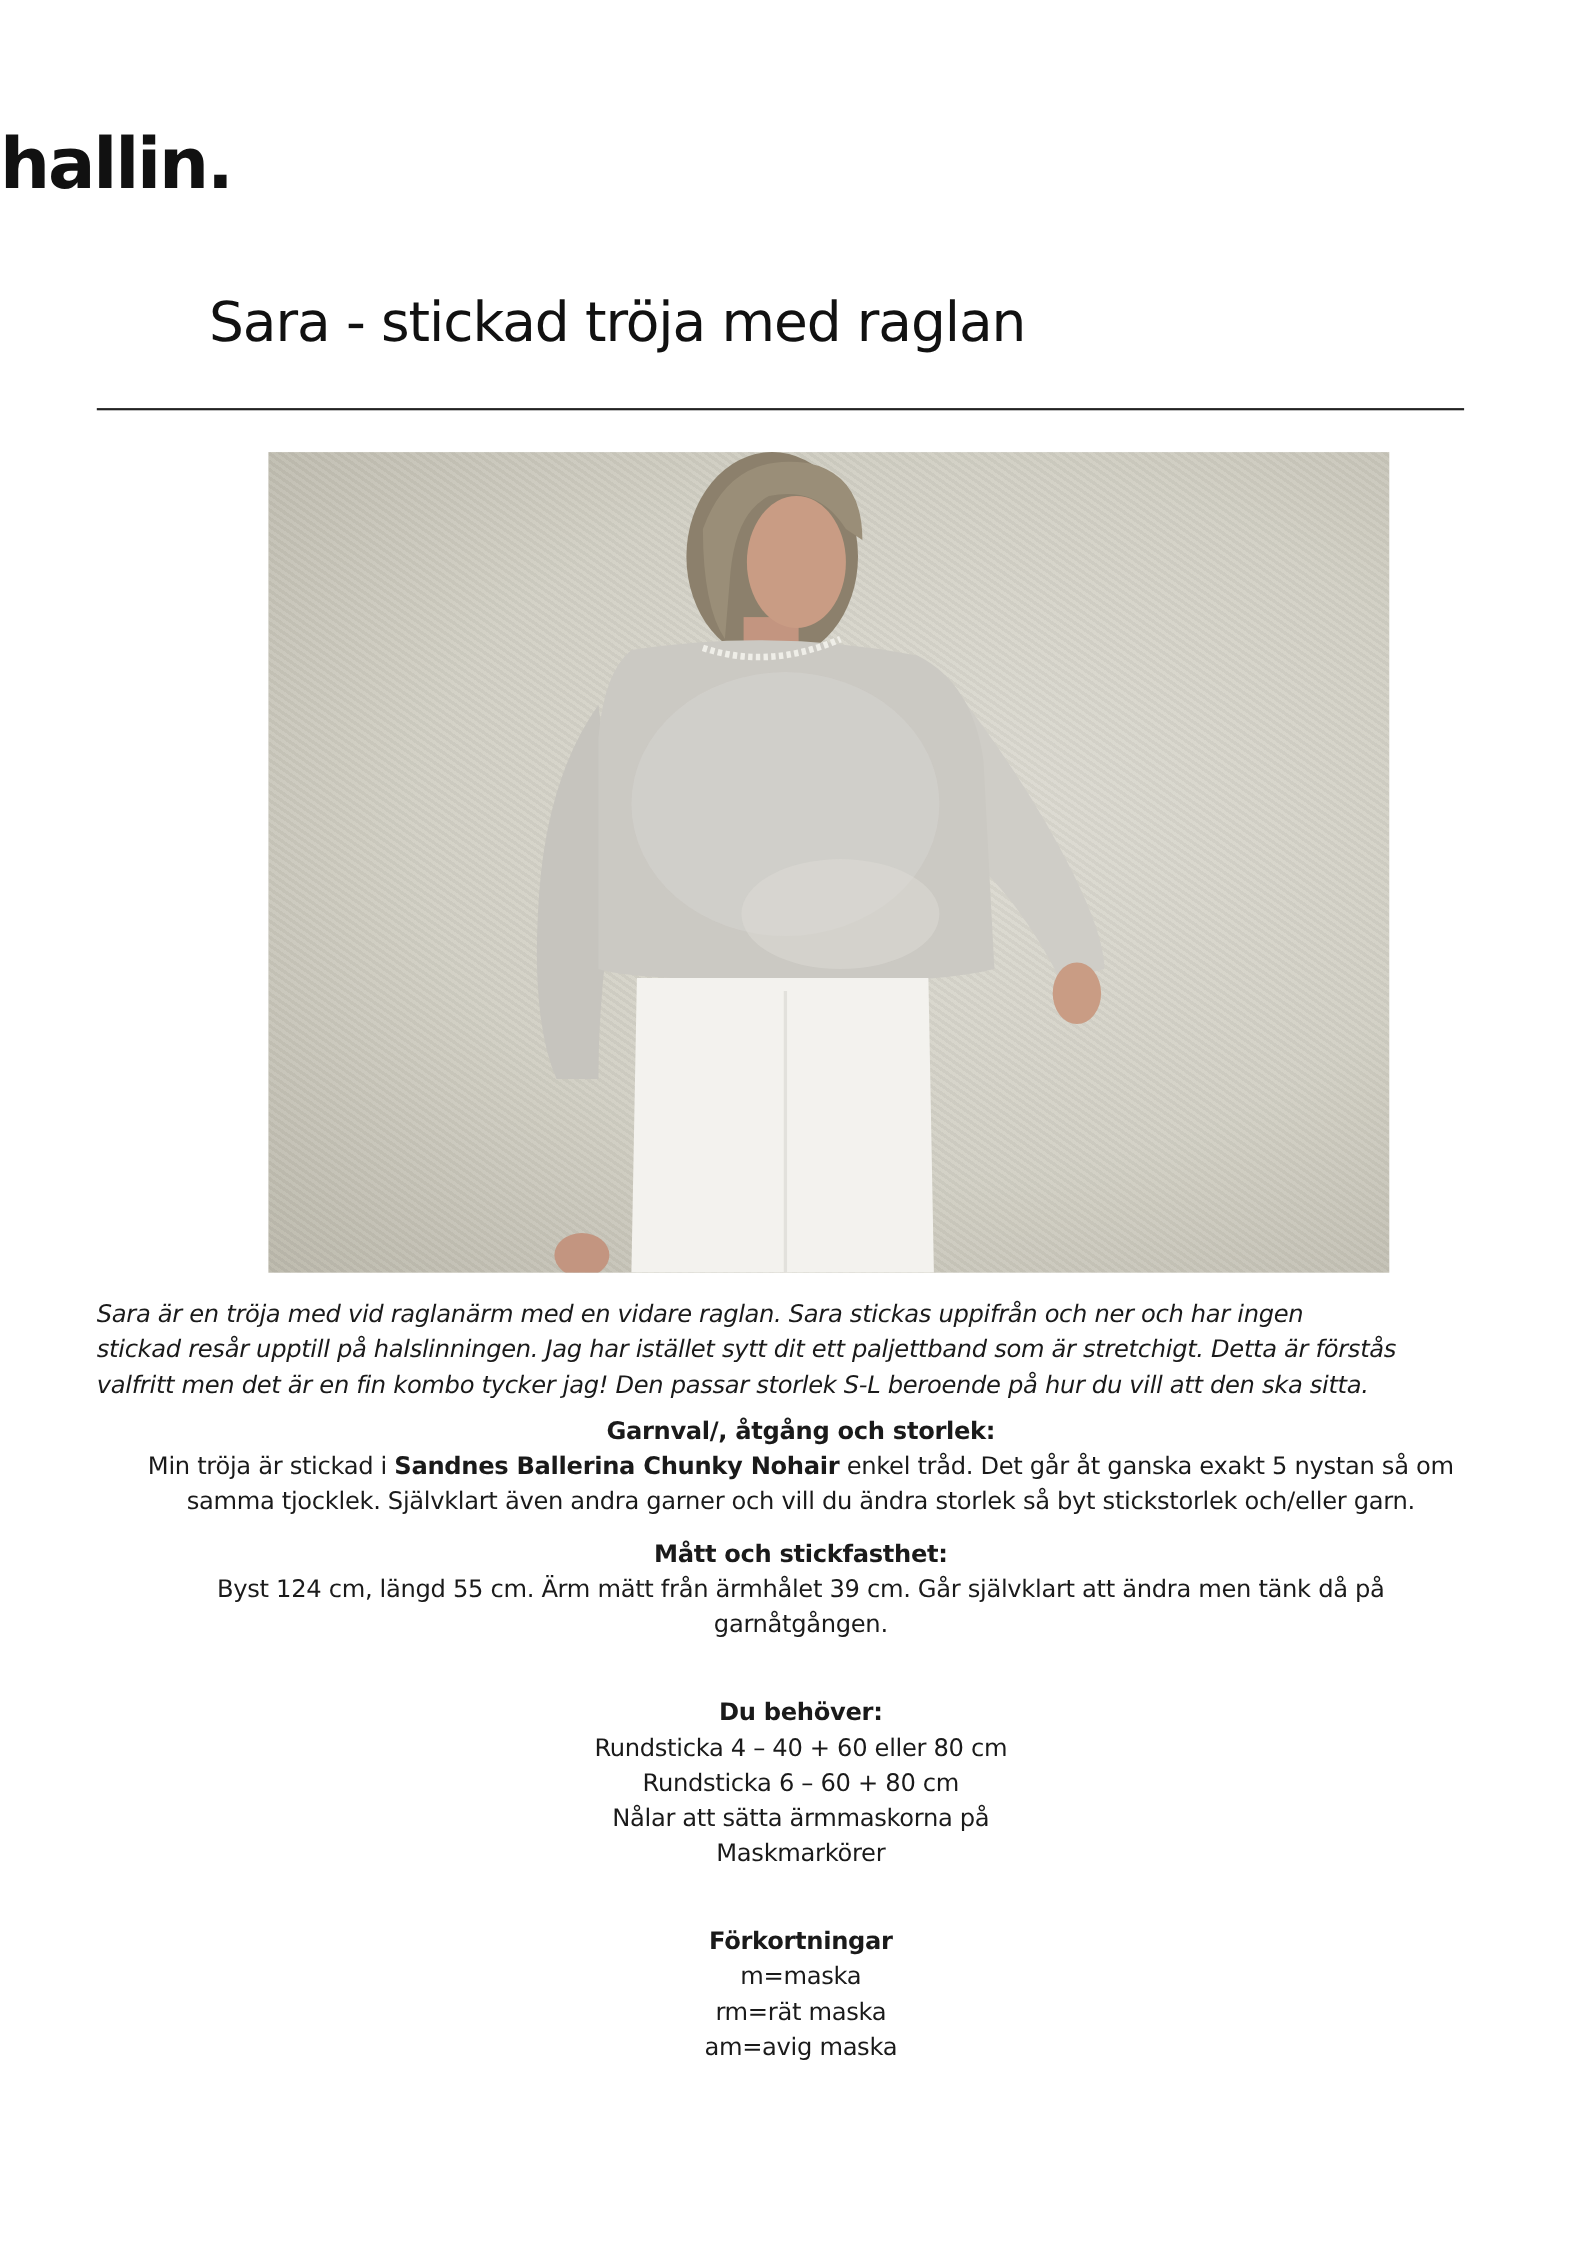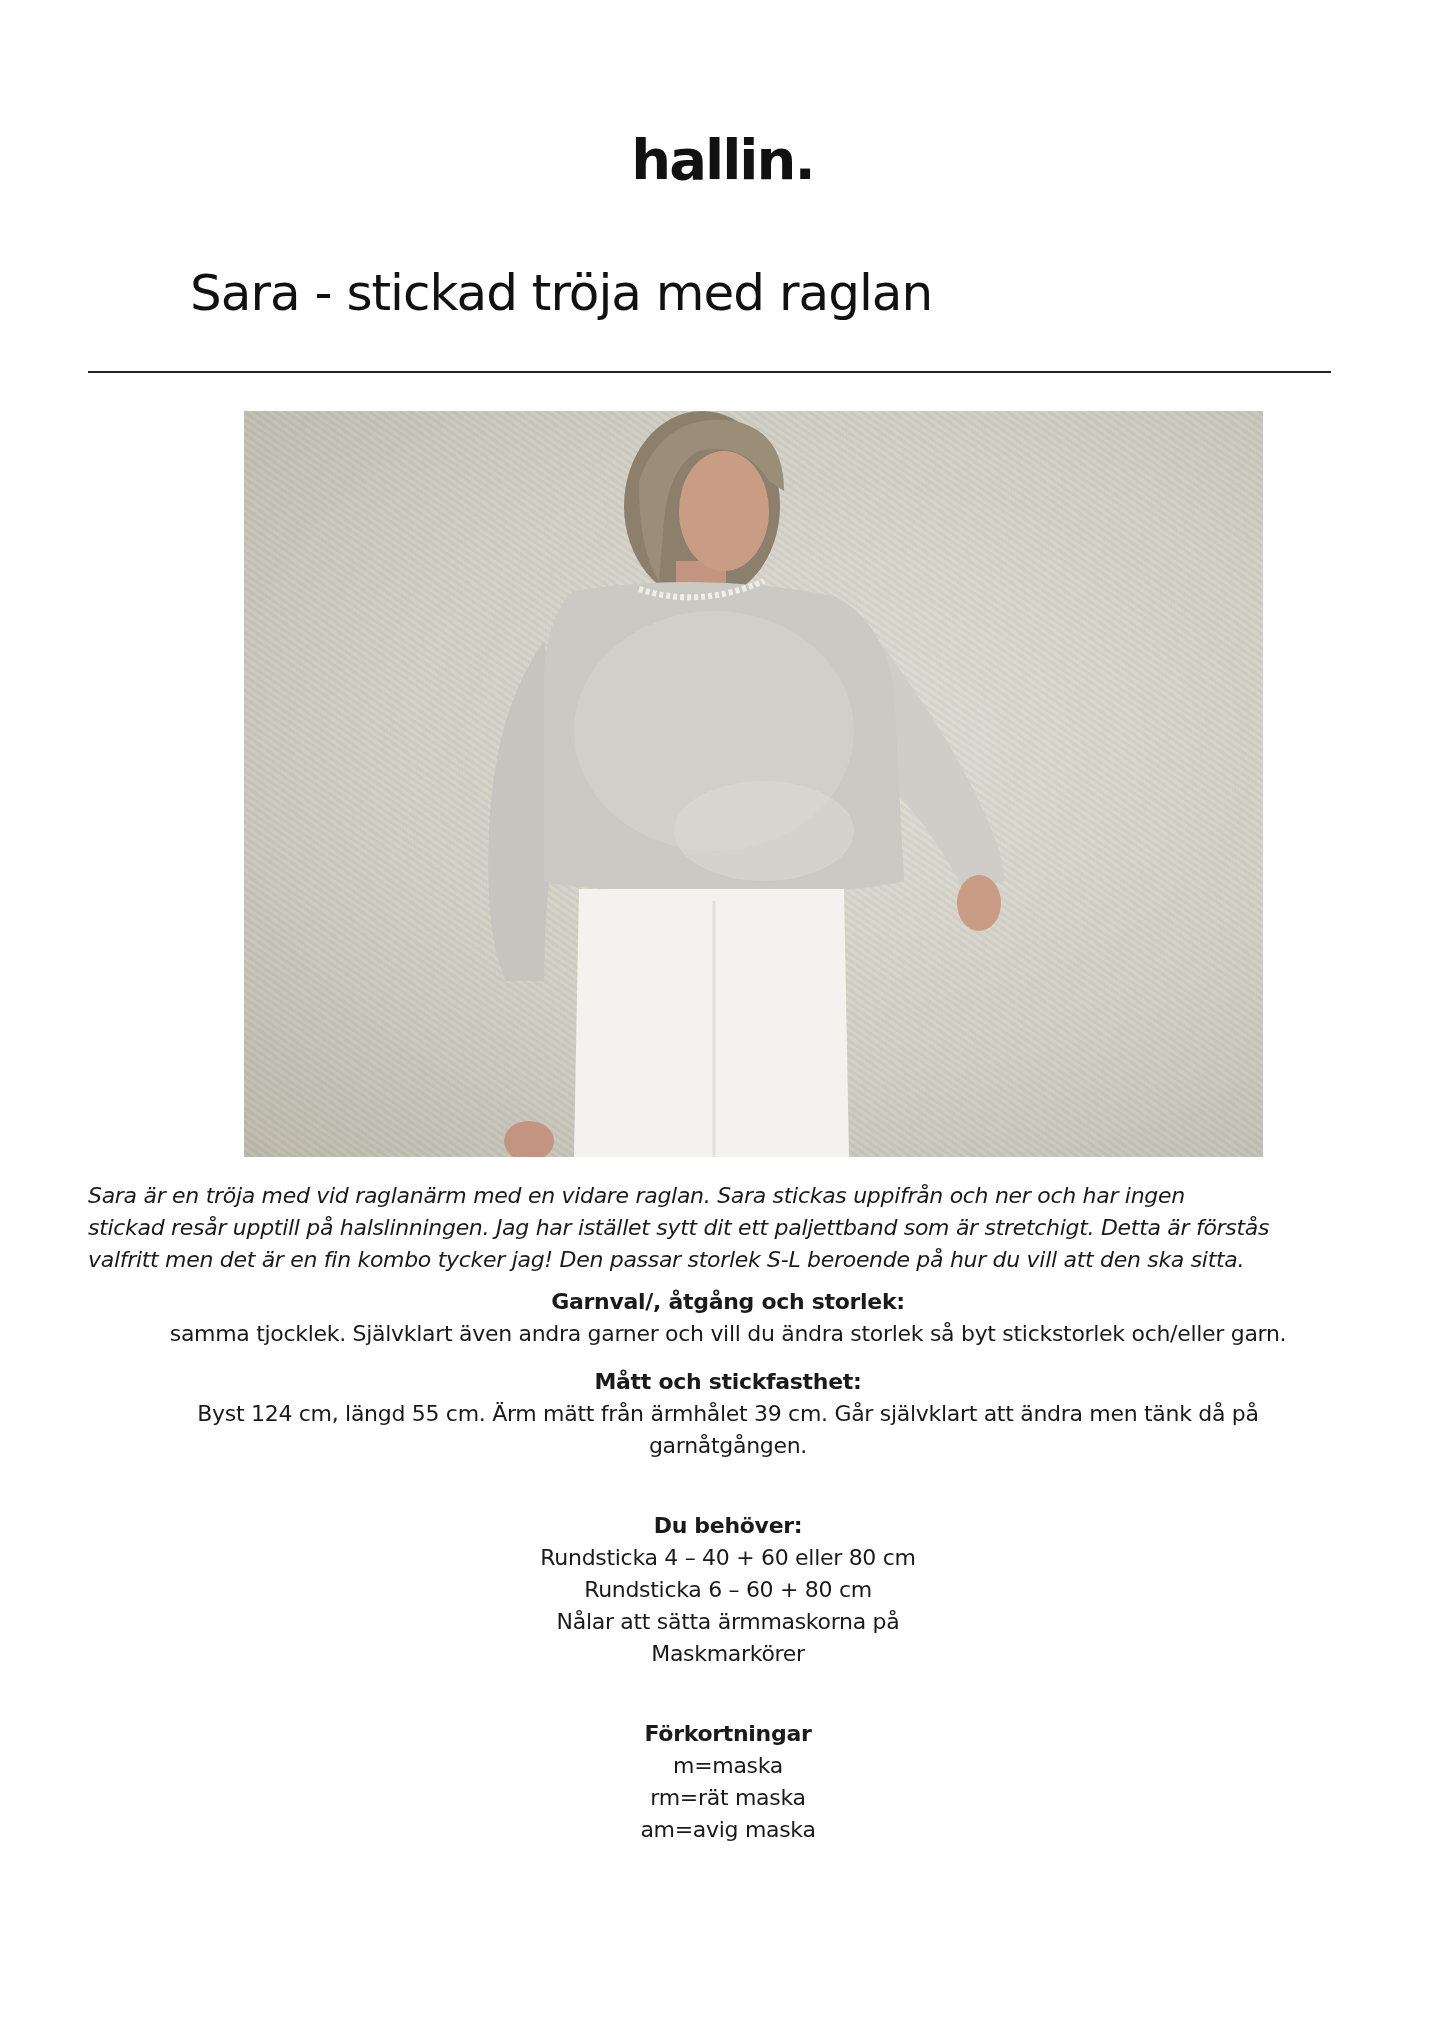--- a/index.html
+++ b/index.html
@@ -12,25 +12,24 @@
       height: 2044px;
       position: relative;
       overflow: hidden;
       font-family: "DejaVu Sans", sans-serif;
       color: #1a1a1a;
     }
     .logo {
       position: absolute;
       left: 0;
       width: 1445px;
-      top: 132px;
-      text-align: center;
+      top: 118px;
       font-family: "DejaVu Sans", sans-serif;
       font-weight: bold;
-      font-size: 56px;
+      font-size: 64px;
       letter-spacing: -2px;
       color: #111;
       line-height: 1;
     }
     .title {
       position: absolute;
       left: 190px;
       top: 268px;
       font-family: "DejaVu Sans", sans-serif;
       font-weight: normal;
@@ -132,20 +131,21 @@
 
 <div class="content">
   <p class="intro">
     <span class="line">Sara är en tröja med vid raglanärm med en vidare raglan.  Sara stickas uppifrån och ner och har ingen</span>
     <span class="line">stickad resår upptill på halslinningen. Jag har istället sytt dit ett paljettband som är stretchigt. Detta är förstås</span>
     <span class="line">valfritt men det är en fin kombo tycker jag! Den passar storlek S-L beroende på hur du vill att den ska sitta.</span>
   </p>
 
   <div class="section">
     <span class="section-heading">Garnval/, åtgång och storlek:</span>
+    <span class="line"><span>Min tröja är stickad i </span><span class="bold">Sandnes Ballerina Chunky Nohair</span><span> enkel tråd. Det går åt ganska exakt 5 nystan så om</span></span>
     <span class="line">samma tjocklek. Självklart även andra garner och vill du ändra storlek så byt stickstorlek och/eller garn.</span>
   </div>
 
   <div class="section">
     <span class="section-heading">Mått och stickfasthet:</span>
     <span class="line">Byst 124 cm, längd 55 cm. Ärm mätt från ärmhålet 39 cm. Går självklart att ändra men tänk då på</span>
     <span class="line">garnåtgången.</span>
     <span class="spacer"></span>
   </div>
 

